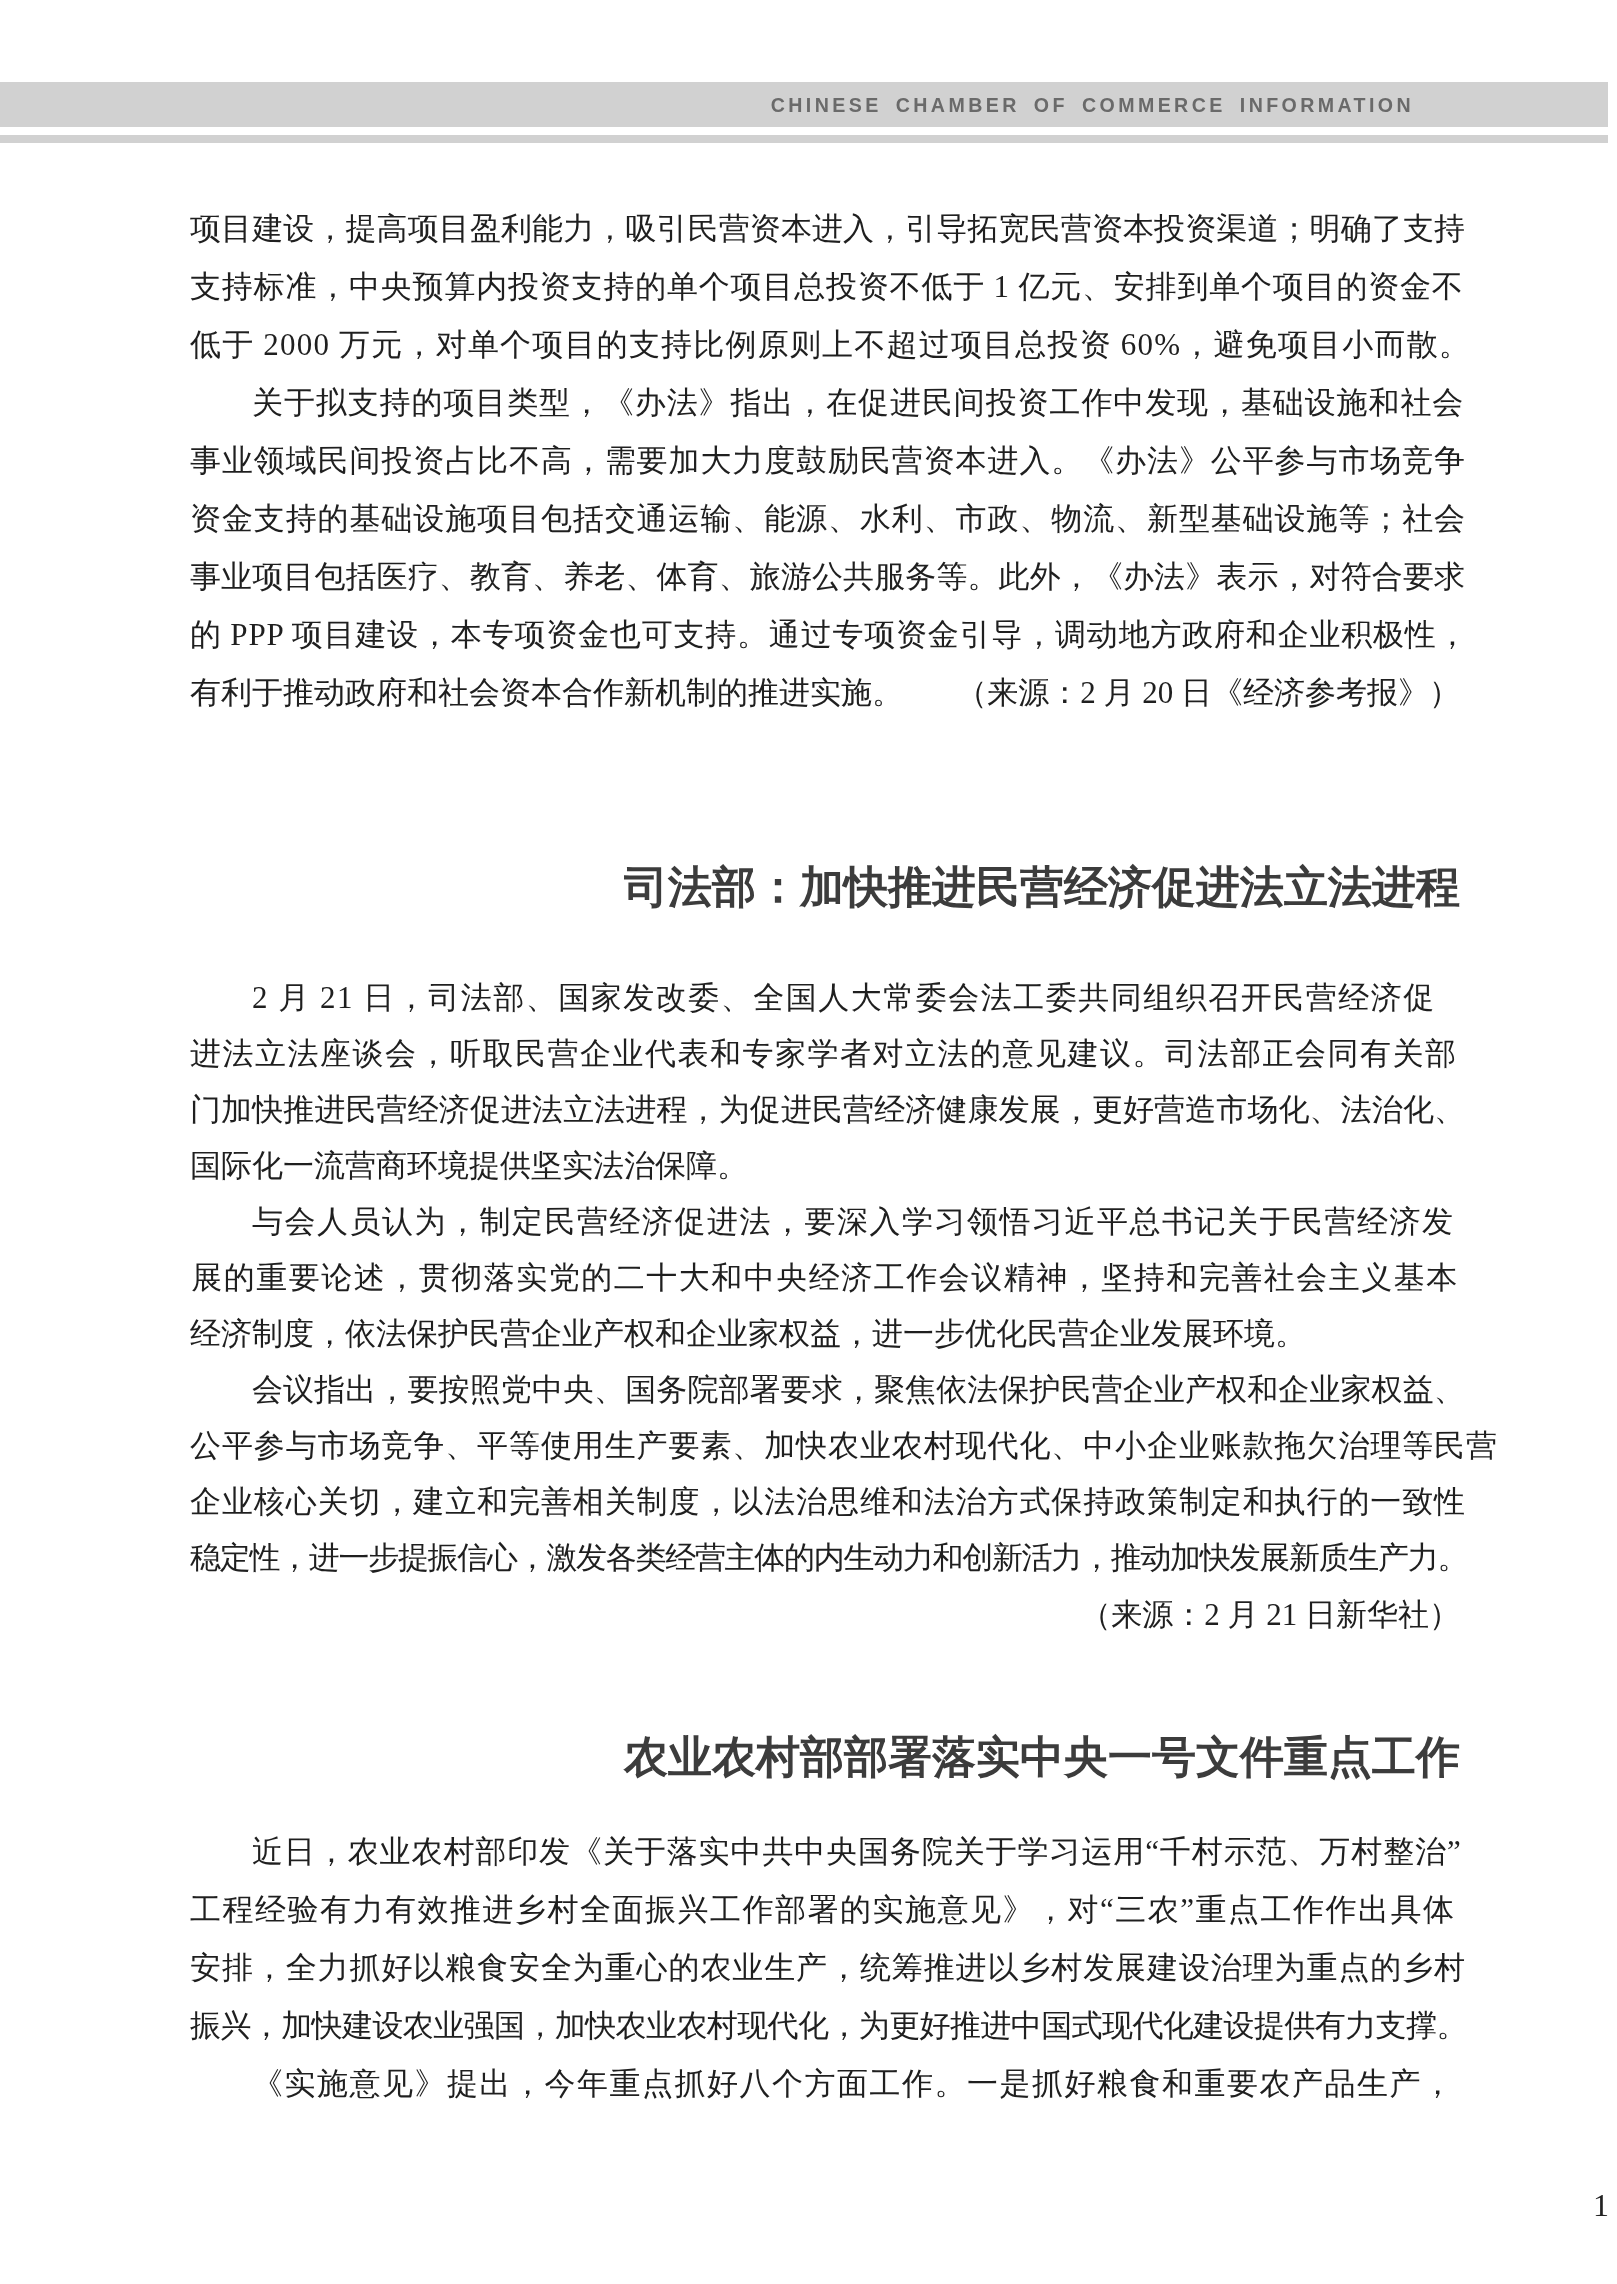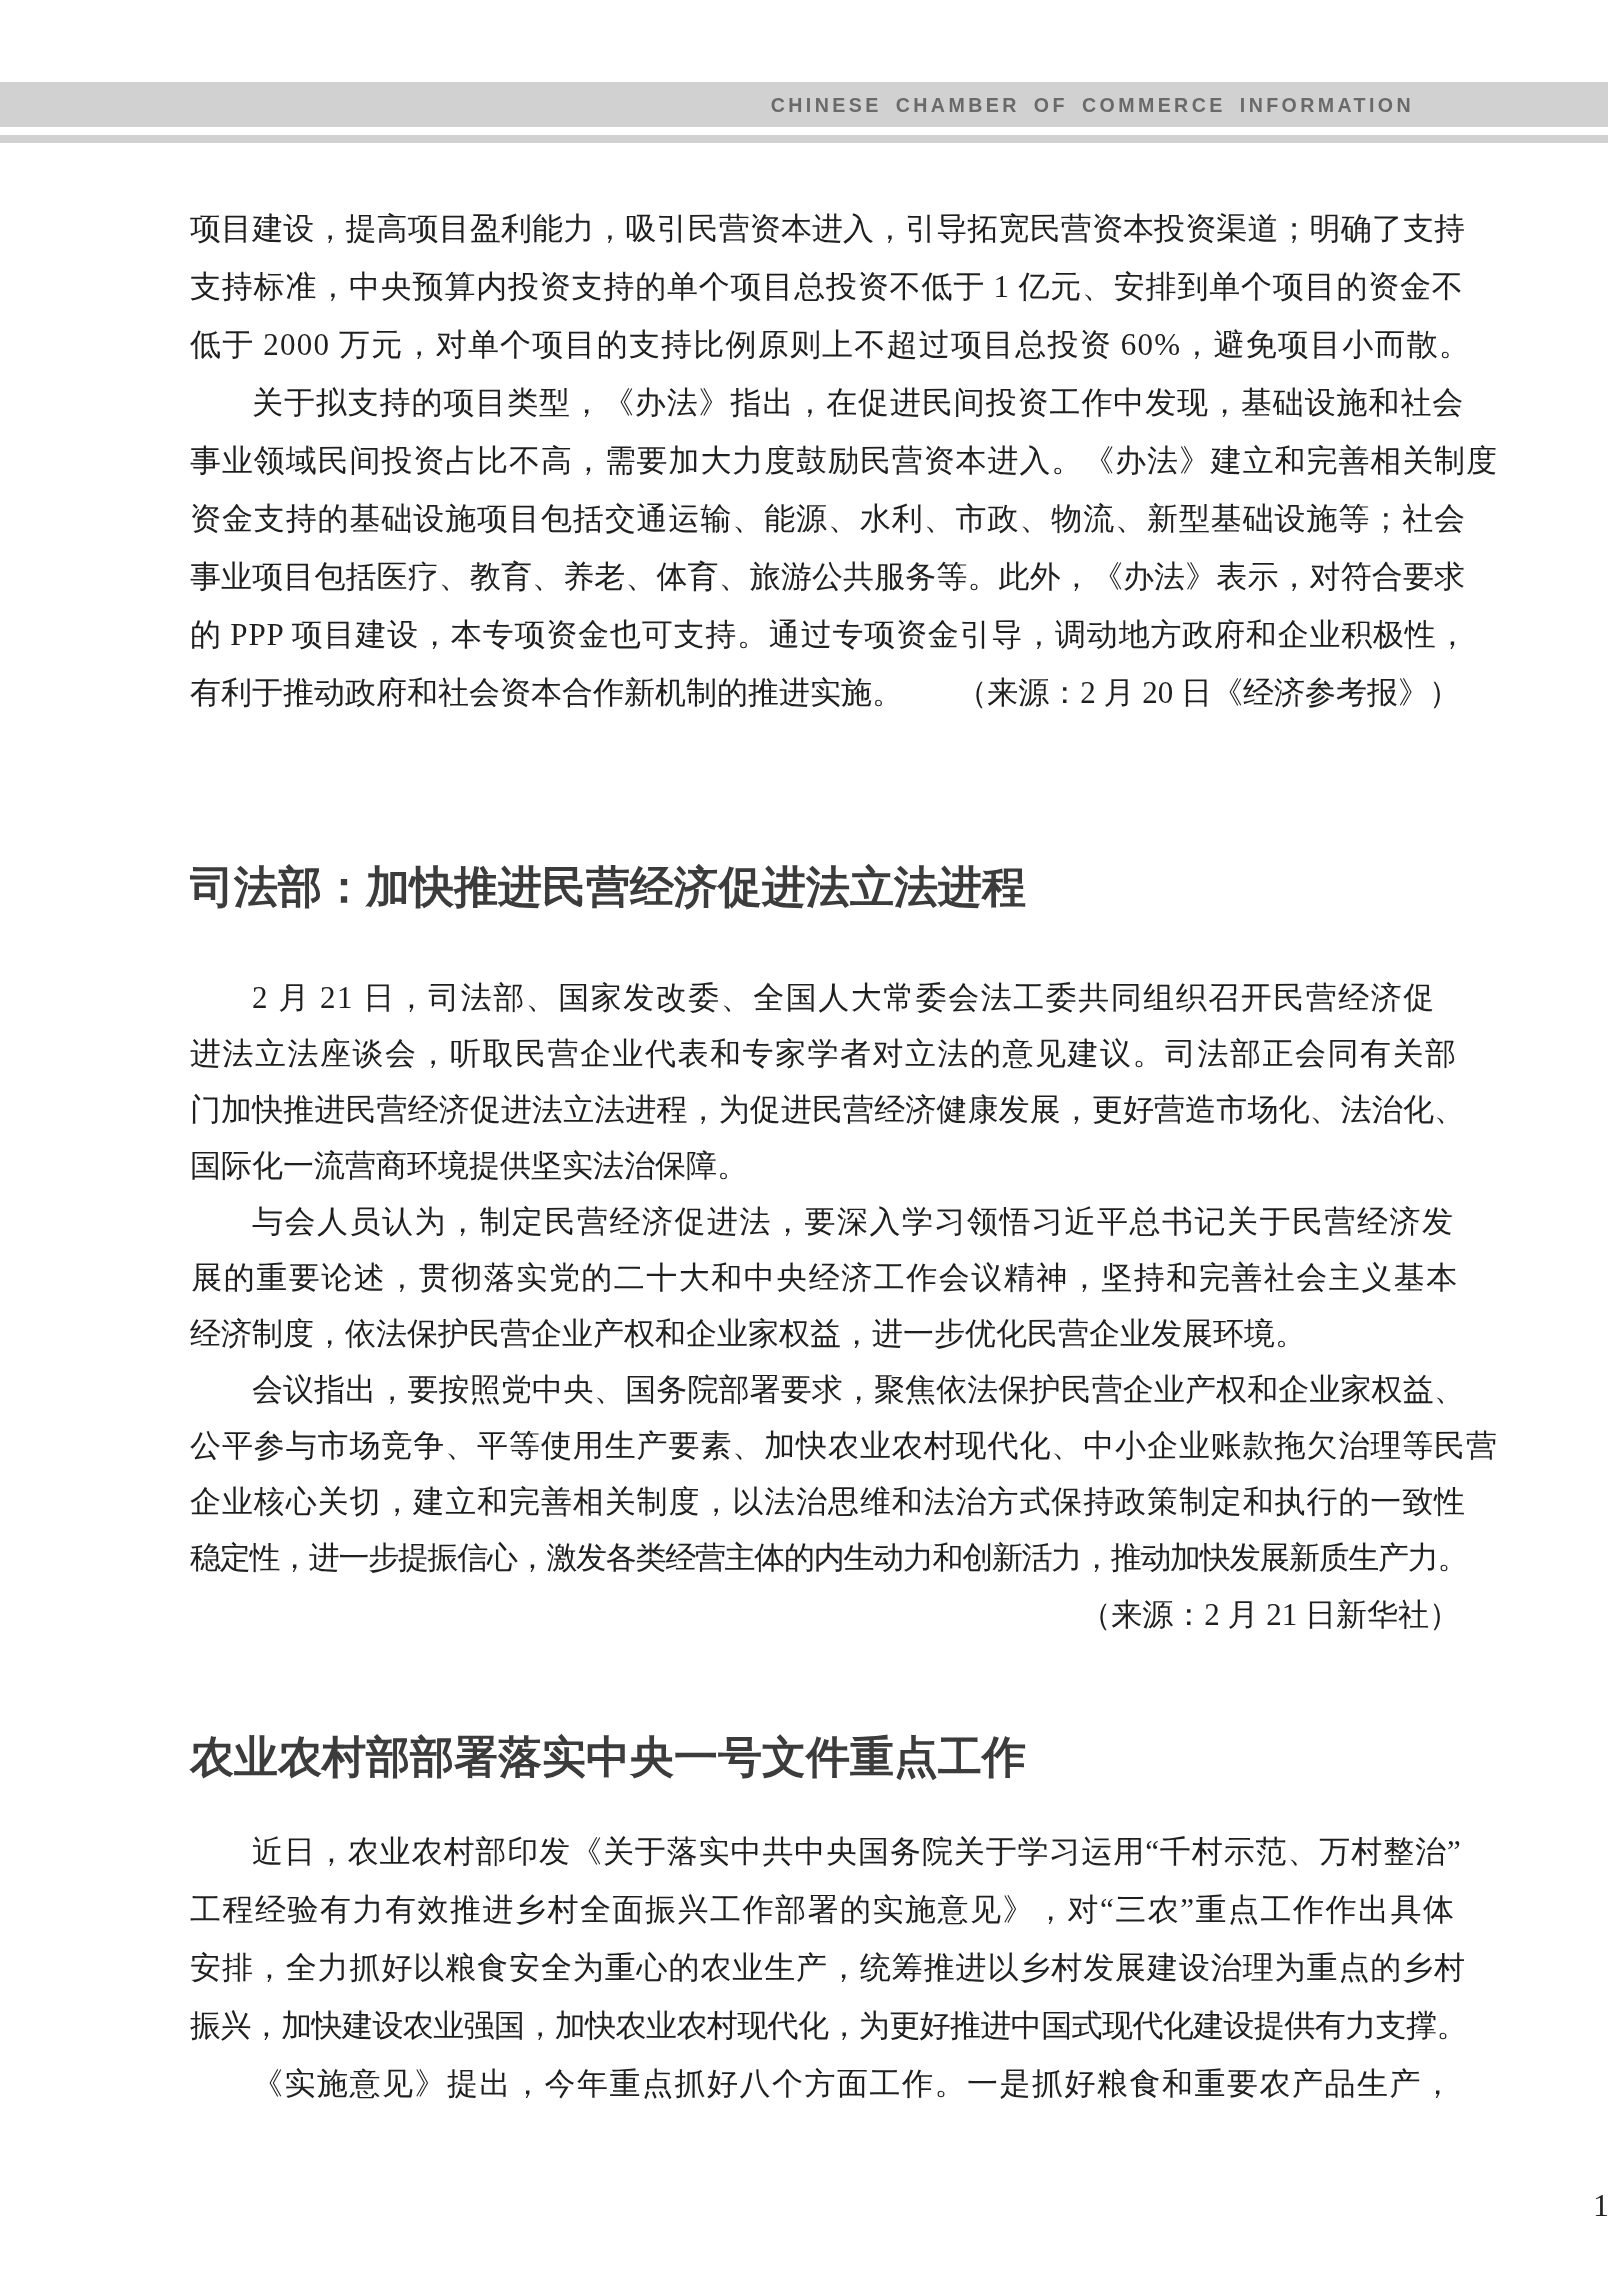--- a/index.html
+++ b/index.html
@@ -30,21 +30,21 @@
     font-size:19.6px;
     font-weight:700;
     letter-spacing:3.4px;
     word-spacing:5.3px;
     color:var(--masthead);
     white-space:nowrap;
   }
   .heading{
     position:absolute;
     left:190px;width:1270px;
-    text-align:left;
+    text-align:right;
     font-family:"Liberation Sans","DejaVu Sans",sans-serif;
     font-weight:700;
     font-size:44px;
     line-height:53px;
     color:var(--heading);
     white-space:nowrap;
   }
   .body-block{
     position:absolute;
     left:190px;width:1270px;
@@ -77,21 +77,21 @@
 <div class="page" id="content-root">
   <div class="band band1"></div>
   <div class="band band2"></div>
   <div class="masthead">CHINESE CHAMBER OF COMMERCE INFORMATION</div>
   <div class="pagenum">17</div>
 <div class="body-block" style="top: 200px; line-height: 58px;">
       <div class="line" style="letter-spacing: 0.1px;"><span>项目建设，提高项目盈利能力，吸引民营资本进入，引导拓宽民营资本投资渠道；明确了支持</span></div>
       <div class="line" style="letter-spacing: 0.8px;"><span>支持标准，中央预算内投资支持的单个项目总投资不低于 1 亿元、安排到单个项目的资金不</span></div>
       <div class="line" style="letter-spacing: 1.2px;"><span>低于 2000 万元，对单个项目的支持比例原则上不超过项目总投资 60%，避免项目小而散。</span></div>
       <div class="line indent" style="letter-spacing: 0.9px;"><span>关于拟支持的项目类型，《办法》指出，在促进民间投资工作中发现，基础设施和社会</span></div>
-      <div class="line" style="letter-spacing: 0.9px;"><span>事业领域民间投资占比不高，需要加大力度鼓励民营资本进入。《办法》建立和完善相关制度</span></div>
+      <div class="line" style="letter-spacing: 0.9px;"><span>事业领域民间投资占比不高，需要加大力度鼓励民营资本进入。《办法》公平参与市场竞争</span></div>
       <div class="line" style="letter-spacing: 0.9px;"><span>资金支持的基础设施项目包括交通运输、能源、水利、市政、物流、新型基础设施等；社会</span></div>
       <div class="line" style="letter-spacing: 0.1px;"><span>事业项目包括医疗、教育、养老、体育、旅游公共服务等。此外，《办法》表示，对符合要求</span></div>
       <div class="line" style="letter-spacing: 0.8px;"><span>的 PPP 项目建设，本专项资金也可支持。通过专项资金引导，调动地方政府和企业积极性，</span></div>
       <div class="line with-source" style="letter-spacing: 0px;">
         <span>有利于推动政府和社会资本合作新机制的推进实施。</span>
         <span class="source">（来源：2 月 20 日《经济参考报》）</span>
       </div>
     </div>
     <div class="heading" style="top: 860px;">司法部：加快推进民营经济促进法立法进程</div>
     <div class="body-block" style="top: 970px; line-height: 56px;">

